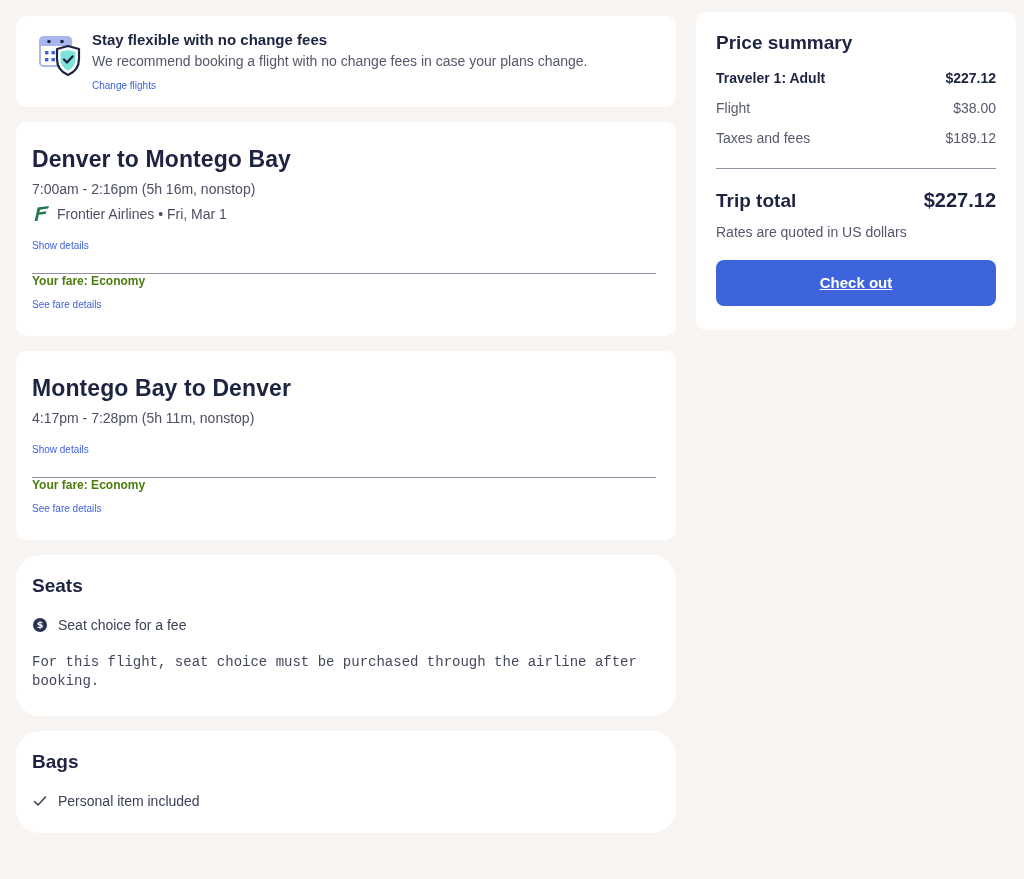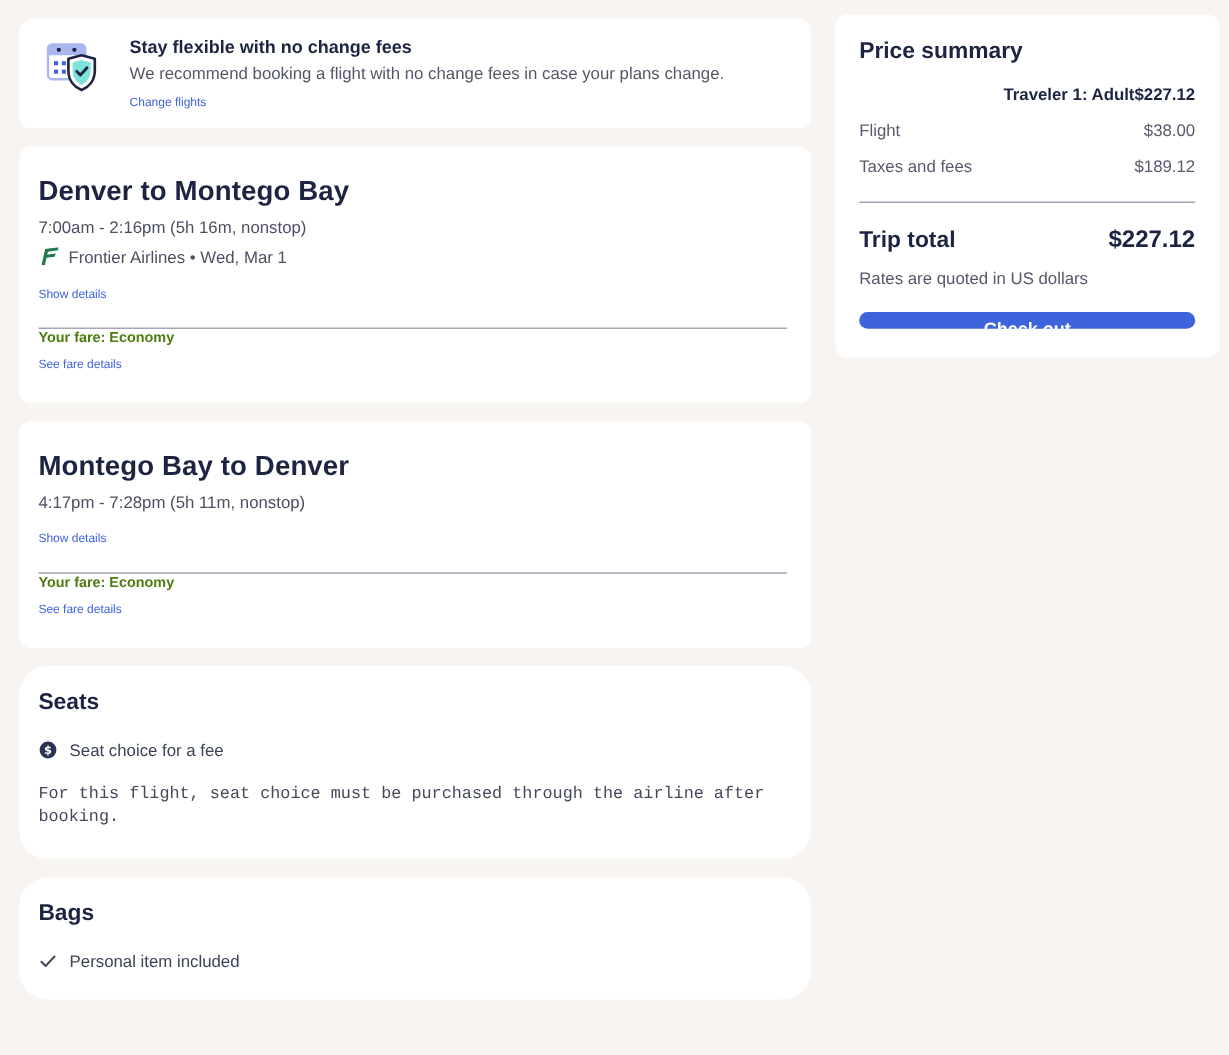--- a/index.html
+++ b/index.html
@@ -9,21 +9,21 @@
     font-family: "Liberation Sans", "DejaVu Sans", sans-serif;
     color: #1f2347;
   }
   .page { width: 1024px; min-height: 879px; display: flex; gap: 20px; padding: 16px 8px 16px 16px; }
   .main-col { flex: 0 0 660px; width: 660px; display: flex; flex-direction: column; gap: 15px; }
   .side-col { flex: 0 0 320px; width: 320px; margin-top: -4px; }
 
   .card { background: #ffffff; border-radius: 10px; }
 
   
-  .banner { display: flex; gap: 24px; padding: 14px 20px 14px 22px; align-items: flex-start; }
+  .banner { display: flex; gap: 8px; padding: 14px 20px 14px 22px; align-items: flex-start; }
   .banner-icon { flex: 0 0 46px; padding-top: 2px; }
   .banner-title { font-size: 15px; font-weight: 700; color: #1d2442; line-height: 1.35; }
   .banner-desc { font-size: 14px; color: #54576a; margin-top: 2px; line-height: 1.4; }
   .banner .link { margin-top: 8px; }
 
   .link { display: inline-block; color: #3f62de; font-size: 10px; text-decoration: none; cursor: pointer; }
 
   
   .flight-card { padding: 24px 20px 24px 16px; }
   .flight-title { font-size: 23px; font-weight: 600; color: #1d2442; letter-spacing: 0.1px; }
@@ -38,28 +38,28 @@
   .info-card { padding: 20px 20px 24px 16px; border-radius: 24px; }
   .info-title { font-size: 19px; font-weight: 700; color: #1d2442; }
   .item-row { display: flex; align-items: center; gap: 10px; font-size: 14px; color: #3c4257; margin-top: 14px; }
   .item-row.first { margin-top: 20px; }
   .info-note { font-size: 14px; color: #44485c; margin-top: 20px; line-height: 1.4; font-family: Liberation Mono, monospace; }
 
   
   .price-card { padding: 20px 20px 24px 20px; }
   .price-title { font-size: 19px; font-weight: 700; color: #1d2442; }
   .price-row { display: flex; justify-content: space-between; font-size: 14px; color: #585b6e; margin-top: 14px; }
-  .price-row.bold { font-weight: 700; color: #1d2442; margin-top: 16px; justify-content: flex-end; }
+  .price-row.bold { font-weight: 700; color: #1d2442; margin-top: 16px; }
   .price-divider { border: none; border-top: 1px solid #8f92a3; margin-top: 22px; }
   .total-row { display: flex; justify-content: space-between; align-items: baseline; margin-top: 20px; }
   .total-label { font-size: 19px; font-weight: 700; color: #1d2442; }
   .total-value { font-size: 20px; font-weight: 700; color: #1d2442; }
   .rates-note { font-size: 14px; color: #54576a; margin-top: 12px; }
   .checkout-btn {
-    display: block; width: 100%; height: 14px; margin-top: 20px;
+    display: block; width: 100%; height: 46px; margin-top: 20px;
     background: #3e64dc; color: #ffffff; border: none; border-radius: 8px;
     font-family: "Liberation Sans", sans-serif; font-size: 15px; font-weight: 700;
     cursor: pointer; line-height: 30px; text-align: center; text-decoration: underline;
   }
   .icon-16 { flex: 0 0 16px; display: inline-flex; }
 </style>
 </head>
 <body>
 
 <div class="page">
@@ -90,21 +90,21 @@
 
     <section class="card flight-card">
       <h2 class="flight-title">Denver to Montego Bay</h2>
       <div class="flight-times">7:00am - 2:16pm (5h 16m, nonstop)</div>
       <div class="airline-row">
         <span class="icon-16">
           <svg width="17" height="15" viewBox="0 0 17 15">
             <path fill="#207a4b" d="M2.6 15 L5.6 1.6 L17 0 L16.2 2.6 L8 3.8 L7.4 6.2 L14.4 5.3 L13.6 7.9 L6.8 8.8 L5.4 15 Z"></path>
           </svg>
         </span>
-        <span>Frontier Airlines • Wed, Mar 1</span>
+        <span>Frontier Airlines • Fri, Mar 1</span>
       </div>
       <a class="link show-details">Show details</a>
       <hr class="divider">
       <div class="fare-label">Your fare: Economy</div>
       <a class="link fare-link">See fare details</a>
     </section>
 
     <section class="card flight-card">
       <h2 class="flight-title">Montego Bay to Denver</h2>
       <div class="flight-times">4:17pm - 7:28pm (5h 11m, nonstop)</div>

